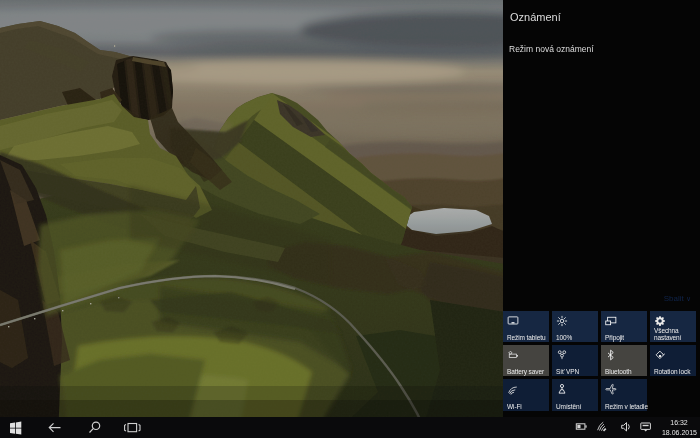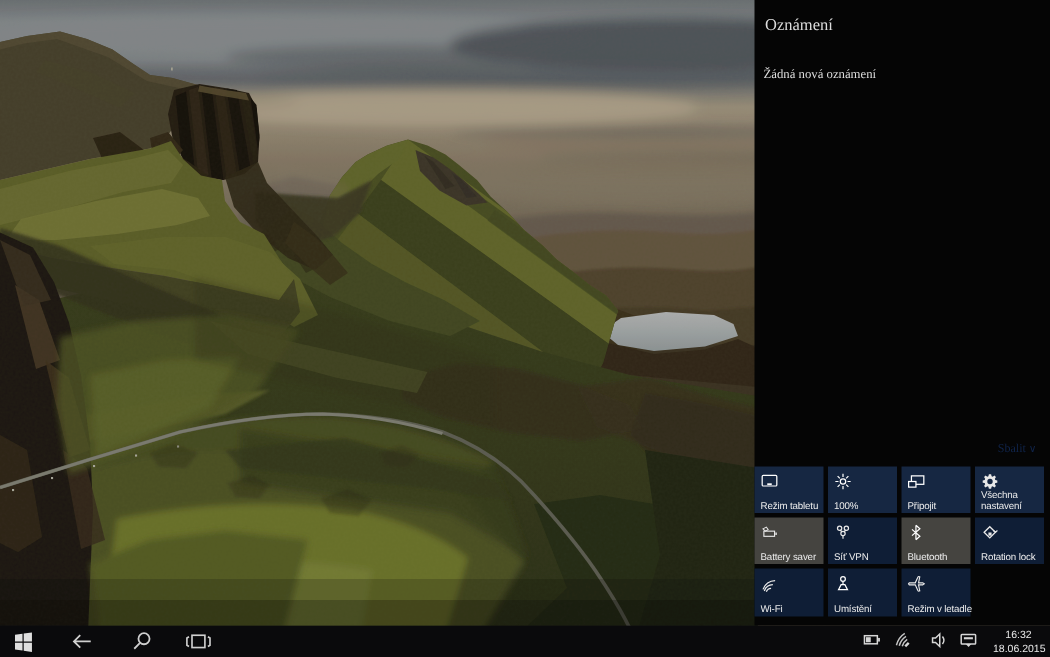--- a/index.html
+++ b/index.html
@@ -1,18 +1,18 @@
 <!DOCTYPE html>
 <html><head><meta charset="utf-8">
 <style>
 html,body{margin:0;padding:0;background:#000;}
 #stage{transform:translateZ(0);position:relative;width:700px;height:438px;overflow:hidden;font-family:"Liberation Sans",sans-serif;}
 #bg{position:absolute;left:0;top:0;}
 #panel{transform:translateZ(0);position:absolute;left:503px;top:0;width:197px;height:417px;background:#050505;}
-.pt{position:absolute;color:#e3e3e3;transform:translateZ(0);font-family:Liberation Serif, serif;}
+.pt{position:absolute;color:#e3e3e3;transform:translateZ(0);}
 #tiles{transform:translateZ(0);position:absolute;left:0;top:0;width:700px;height:438px;}
 .tile{position:absolute;width:46px;}
 .tile .lbl{transform:translateZ(0);position:absolute;left:4px;bottom:1px;font-size:6.5px;color:#ececec;line-height:7px;white-space:nowrap;letter-spacing:-0.1px;}
 .tile svg{position:absolute;left:4px;top:4px;}
 #taskbar{transform:translateZ(0);position:absolute;left:0;top:417px;width:700px;height:21px;background:#0a0a0c;}
 </style></head>
 <body>
 <div id="stage">
 <svg id="bg" width="700" height="438" viewBox="0 0 700 438">
  <defs>
@@ -197,21 +197,21 @@
  <rect x="0" y="30" width="505" height="390" filter="url(#grain)" opacity=".15"></rect>
  <rect x="0" y="400" width="505" height="17" fill="#000" opacity=".38"></rect>
       <rect x="0" y="386" width="505" height="14" fill="#000" opacity=".18"></rect>
  <rect x="0" y="0" width="505" height="438" fill="#000" opacity=".05"></rect>
       <rect x="0" y="0" width="505" height="438" fill="#32240e" opacity=".11"></rect>
       <rect x="0" y="0" width="505" height="438" fill="#4a4438" opacity=".06"></rect>
 </svg>
 
 <div id="panel">
  <div class="pt" style="left:7px;top:11px;font-size:11px;color:#dcdcdc;">Oznámení</div>
- <div class="pt" style="left:6px;top:43.5px;font-size:8.5px;color:#dedede;">Žádná nová oznámení</div>
+ <div class="pt" style="left:6px;top:43.5px;font-size:8.5px;color:#dedede;">Režim nová oznámení</div>
  <div class="pt" style="right:9px;top:294px;font-size:8px;color:#10244a;">Sbalit <span style="font-size:7px;">∨</span></div>
 </div>
 
 <div id="tiles">
       <div class="tile" style="left:503px;top:311px;height:31px;background:#162742">
         <svg width="12" height="12" viewBox="0 0 16 16">
           <rect x="1.5" y="2.5" width="13" height="9.5" rx="1" fill="none" stroke="#fff" stroke-width="1.1"></rect>
           <rect x="6" y="9.6" width="4" height="1.6" fill="#fff"></rect>
         </svg>
         <div class="lbl" style="">Režim tabletu</div>

